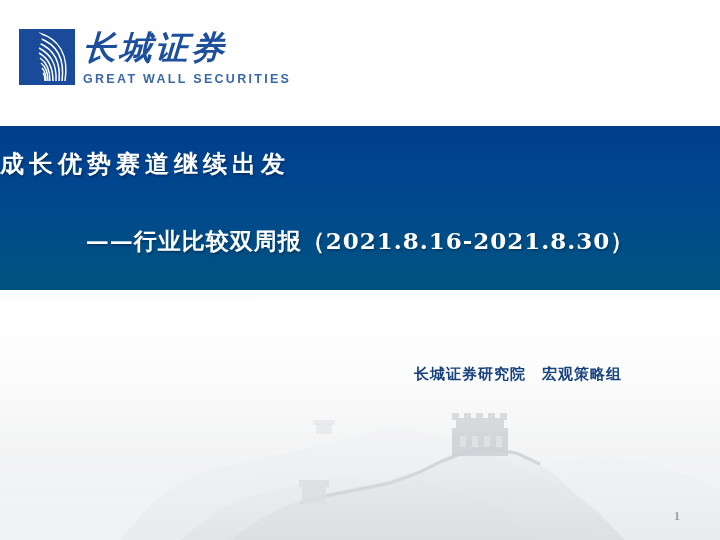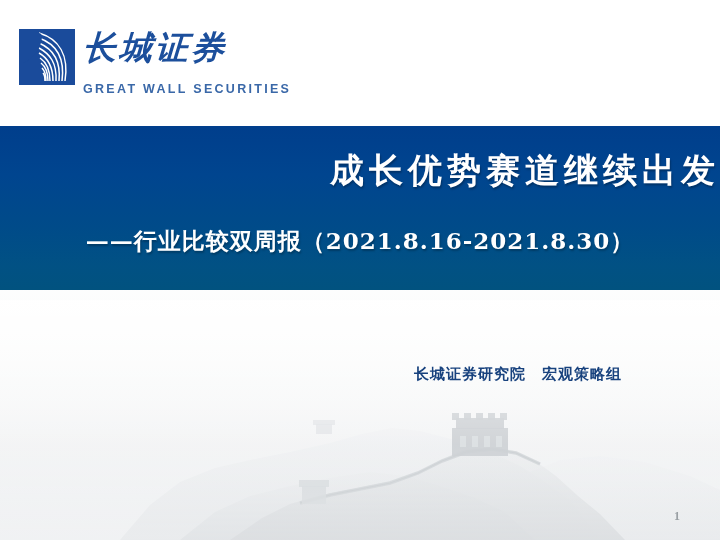--- a/index.html
+++ b/index.html
@@ -42,40 +42,40 @@
     font-family:"DejaVu Serif", serif;
     font-size:33px; font-weight:700; color:#1c4f9c;
     letter-spacing:3px; line-height:42px; white-space:nowrap;
     font-style:italic;
     transform:skewX(-3deg);
   }
   .logo-en {
     font-family:"Liberation Sans", sans-serif;
     font-size:12.5px; font-weight:700; color:#3a68a8;
     letter-spacing:2.3px; line-height:16px;
-    margin-top:12px; white-space:nowrap;
+    margin-top:2px; white-space:nowrap;
   }
 
   .report-tag {
     position:absolute; right:45px; top:44px;
     font-family:"DejaVu Serif", serif;
     font-size:16px; font-weight:700; color:#1a1a1a;
     letter-spacing:1.2px; white-space:nowrap;
   }
 
   
   .banner {
     position:absolute; left:0; top:126px; width:720px; height:164px;
     background:linear-gradient(to bottom, #003e8c 0%, #00458f 30%, #004b89 62%, #015184 85%, #01527f 100%);
   }
   .banner-title {
     position:absolute; left:0; right:0; top:22px;
-    text-align:right;
+    text-align:left;
     font-family:Liberation Sans, sans-serif;
-    font-size:34px; font-weight:700; color:#ffffff;
+    font-size:24px; font-weight:700; color:#ffffff;
     letter-spacing:5px; white-space:nowrap;
     text-shadow:1px 2px 2px rgba(0,0,0,0.28);
   }
   .banner-sub {
     position:absolute; left:0; right:0; top:100px;
     text-align:center;
     font-family:"DejaVu Serif", serif;
     font-size:23px; font-weight:700; color:#ffffff;
     letter-spacing:1px; white-space:nowrap;
     text-shadow:1px 2px 2px rgba(0,0,0,0.25);

